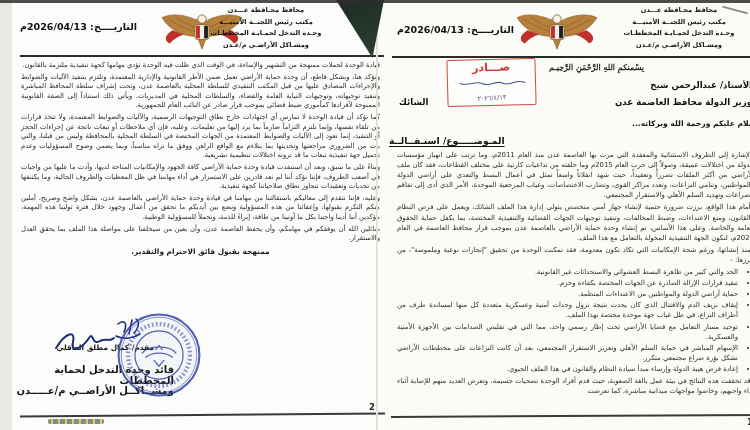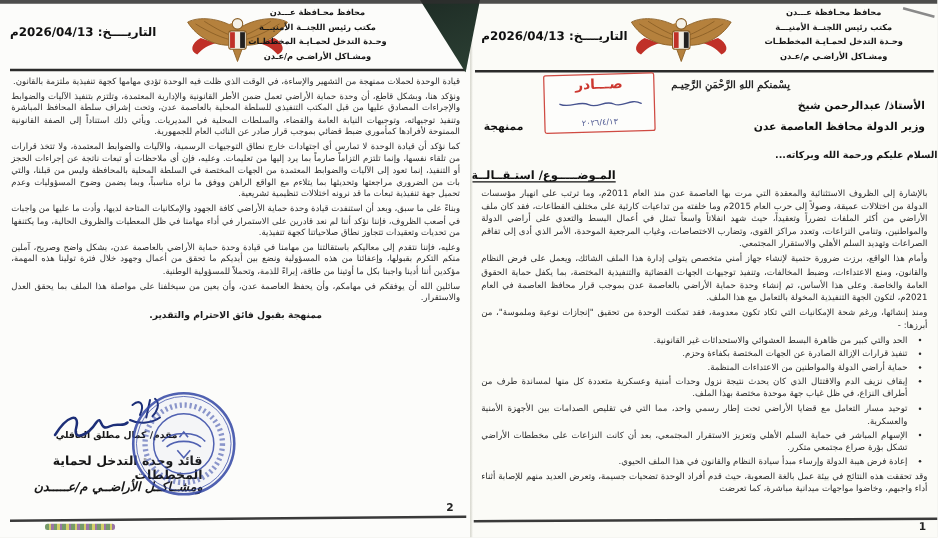--- a/index.html
+++ b/index.html
@@ -1,21 +1,21 @@
 <!DOCTYPE html>
 <html lang="ar" dir="rtl"><head>
 <meta charset="utf-8">
 <style>
   html,body{margin:0;padding:0;}
   body{
     width:750px;height:430px;position:relative;overflow:hidden;
     background:#e9e9e4;
     font-family:"DejaVu Sans", sans-serif;
   }
-  .page{position:absolute;top:0;height:430px;background:#fcfcf9;}
+  .page{position:absolute;top:0;height:430px;background:#fcfcf9;margin-left:12px;}
   #page-left{left:0;width:377px;background:#fcfcfa;}
   #page-right{left:377px;width:373px;background:#fbfbf7;}
 
   
   .top-strip{position:absolute;left:0;top:0;width:750px;height:3px;background:#2e2e2e;opacity:.85;z-index:9;}
   .corner-triangle{position:absolute;left:336px;top:0;width:48px;height:58px;
     background:linear-gradient(160deg,#1e2c25,#2c4034);
     clip-path:polygon(0 0,100% 0,76% 100%);z-index:8;}
   .seam{position:absolute;left:376px;top:0;width:2px;height:430px;
     background:linear-gradient(90deg,#d8d8d0,#eeeee8);z-index:7;}
@@ -73,21 +73,21 @@
     background:repeating-linear-gradient(90deg,#4a7a3a 0 3px,#c8c23a 3px 5px,#7a4a8a 5px 7px);}
 
   
   .sig-ink{position:absolute;left:40px;top:316px;width:102px;height:42px;z-index:5;}
   .round-stamp{position:absolute;left:104px;top:312px;width:86px;height:86px;opacity:.85;z-index:6;}
   .sig-name{position:absolute;left:0;top:343px;width:142px;text-align:right;direction:rtl;
     font-size:7.4px;font-weight:bold;color:#161616;z-index:4;}
   .sig-title{position:absolute;left:0;width:162px;text-align:right;direction:rtl;
     font-size:10px;font-weight:bold;color:#161616;}
   .sig-title.t1{top:364px;}
-  .sig-title.t2{top:385px;font-style:italic;}
+  .sig-title.t2{top:385px;}
 </style>
 </head>
 <body>
 
 <div class="page" id="page-left">
 
   <div class="letterhead">
     <div>محافظ محـافظة عـــدن</div>
     <div>مكتب رئيس اللجنــة الأمنيـــة</div>
     <div>وحـدة التدخل لحمـايـة المخططـات</div>
@@ -194,21 +194,21 @@
     <svg viewBox="0 0 80 12" width="78" height="11">
       <path d="M76,6 C66,1 60,10 52,6 C44,2 38,10 30,6 C22,2 14,9 5,5" stroke="#47538f" stroke-width="1.2" fill="none" stroke-linecap="round"></path>
     </svg>
     <span class="hand-date">٢٠٢٦/٤/١٣</span>
   </div>
 
   <div class="addressee">
     <div class="line1">الأستاذ/ عبدالرحمن شيخ</div>
     <div class="line2">
       <span>وزير الدولة محافظ العاصمة عدن</span>
-      <span>ممنهجة</span>
+      <span>الشائك</span>
     </div>
   </div>
 
   <div class="salam">السلام عليكم ورحمة الله وبركاته...</div>
   <div class="subject">المـوضـــــوع/ استـقــالــة</div>
 
   <div class="bodytext" id="body-p1">
     <p>بالإشارة إلى الظروف الاستثنائية والمعقدة التي مرت بها العاصمة عدن منذ العام 2011م، وما ترتب على انهيار مؤسسات الدولة من اختلالات عميقة، وصولاً إلى حرب العام 2015م وما خلفته من تداعيات كارثية على مختلف القطاعات، فقد كان ملف الأراضي من أكثر الملفات تضرراً وتعقيداً، حيث شهد انفلاتاً واسعاً تمثل في أعمال البسط والتعدي على أراضي الدولة والمواطنين، وتنامي النزاعات، وتعدد مراكز القوى، وتضارب الاختصاصات، وغياب المرجعية الموحدة، الأمر الذي أدى إلى تفاقم الصراعات وتهديد السلم الأهلي والاستقرار المجتمعي.</p>
     <p>وأمام هذا الواقع، برزت ضرورة حتمية لإنشاء جهاز أمني متخصص يتولى إدارة هذا الملف الشائك، ويعمل على فرض النظام والقانون، ومنع الاعتداءات، وضبط المخالفات، وتنفيذ توجيهات الجهات القضائية والتنفيذية المختصة، بما يكفل حماية الحقوق العامة والخاصة. وعلى هذا الأساس، تم إنشاء وحدة حماية الأراضي بالعاصمة عدن بموجب قرار محافظ العاصمة في العام 2021م، لتكون الجهة التنفيذية المخولة بالتعامل مع هذا الملف.</p>
     <p>ومنذ إنشائها، ورغم شحة الإمكانيات التي تكاد تكون معدومة، فقد تمكنت الوحدة من تحقيق "إنجازات نوعية وملموسة"، من أبرزها: -</p>

